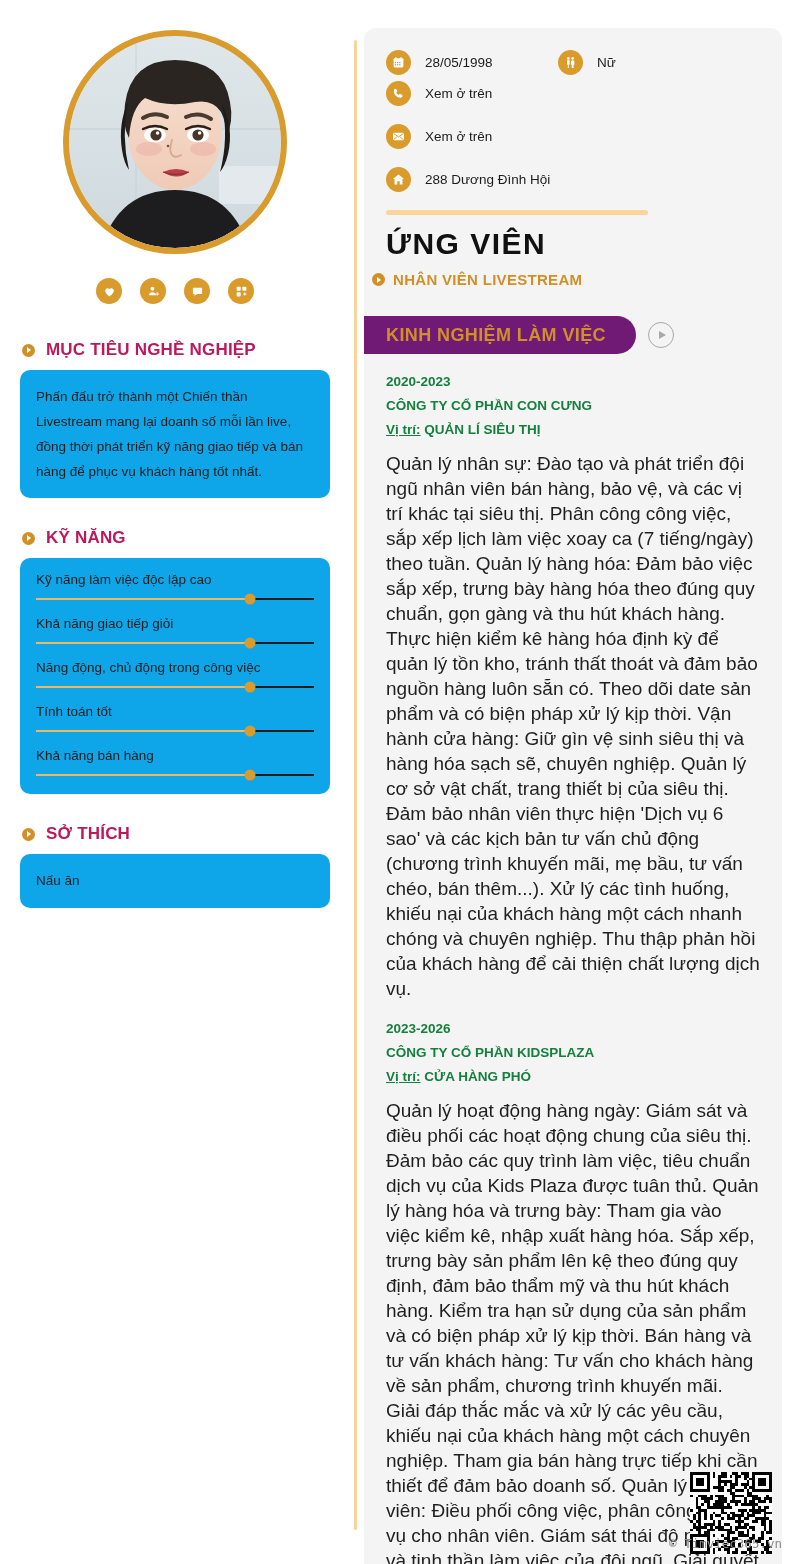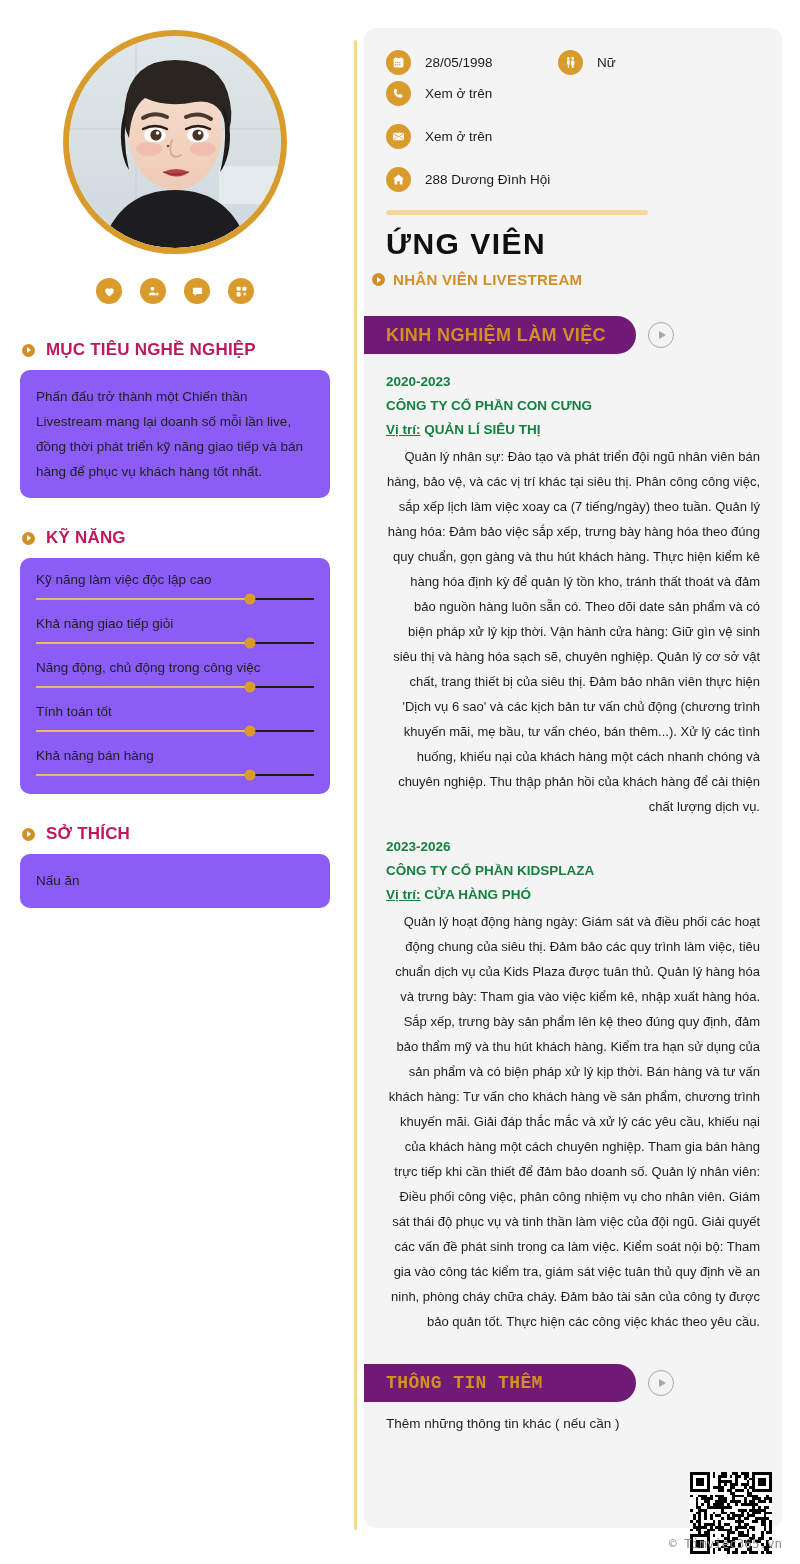--- a/index.html
+++ b/index.html
@@ -77,21 +77,21 @@
   }
   .sec-bullet::after {
     content: "";
     width: 0; height: 0;
     border-left: 4px solid #ffffff;
     border-top: 3px solid transparent;
     border-bottom: 3px solid transparent;
     margin-left: 1px;
   }
   .card {
-    background: #8b5cf6;
+    background: #0ea5e9;
     border-radius: 10px;
     padding: 14px 16px;
   }
   .goal-text {
     font-size: 13.5px;
     line-height: 25px;
     color: #1f1f1f;
   }
   .mt-section { margin-top: 30px; }
 
@@ -244,25 +244,25 @@
   .exp-body { padding: 0 22px 0 22px; }
   .exp-item { margin-top: 16px; }
   .exp-date, .exp-company, .exp-role {
     font-size: 13.5px;
     font-weight: bold;
     color: #15803d;
     line-height: 24px;
   }
   .exp-role .role-label { font-weight: bold; text-decoration: underline; }
   .exp-desc {
-    font-size: 13px;
+    font-size: 19px;
     line-height: 25px;
     color: #1f1f1f;
-    margin-top: 2px;
-    text-align: right;
+    margin-top: 9px;
+    text-align: left;
   }
   .extra-note {
     font-size: 13.5px;
     color: #1f1f1f;
     padding: 14px 22px 0 22px;
   }
 
   
   .qr {
     position: absolute;

